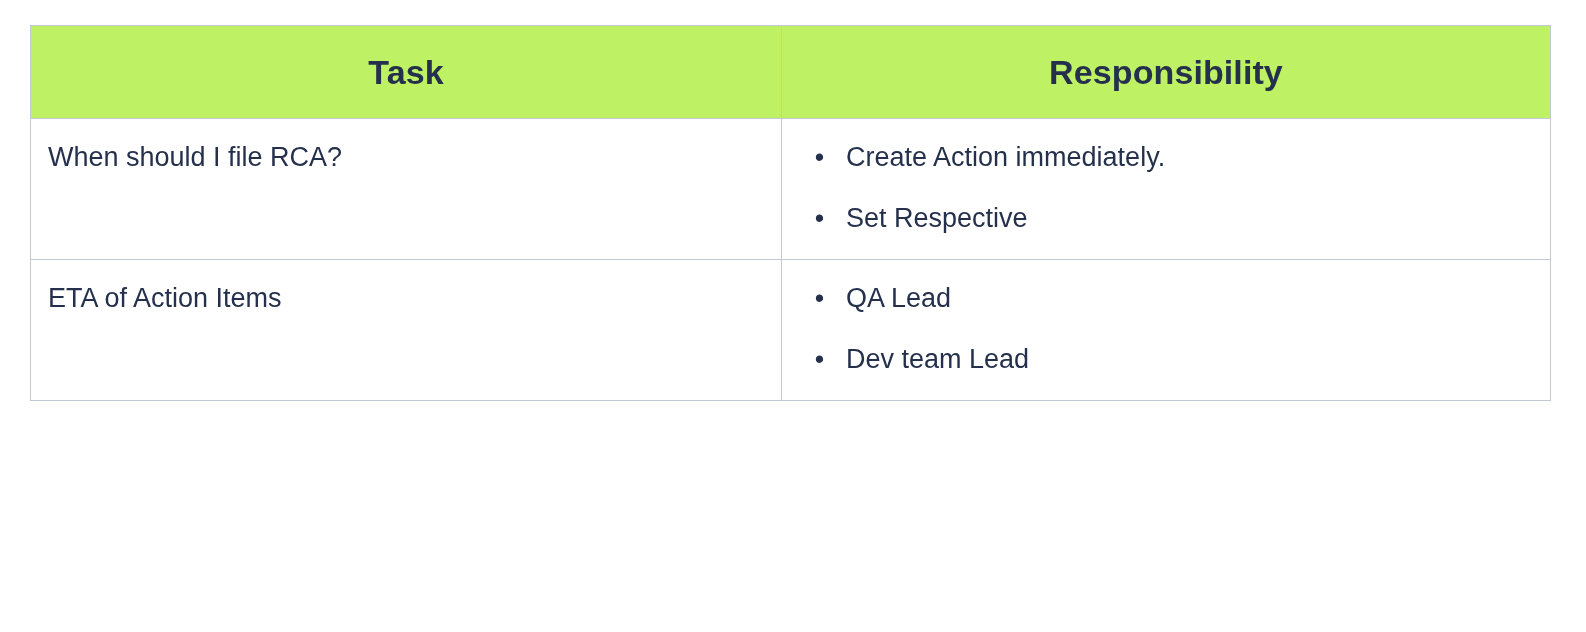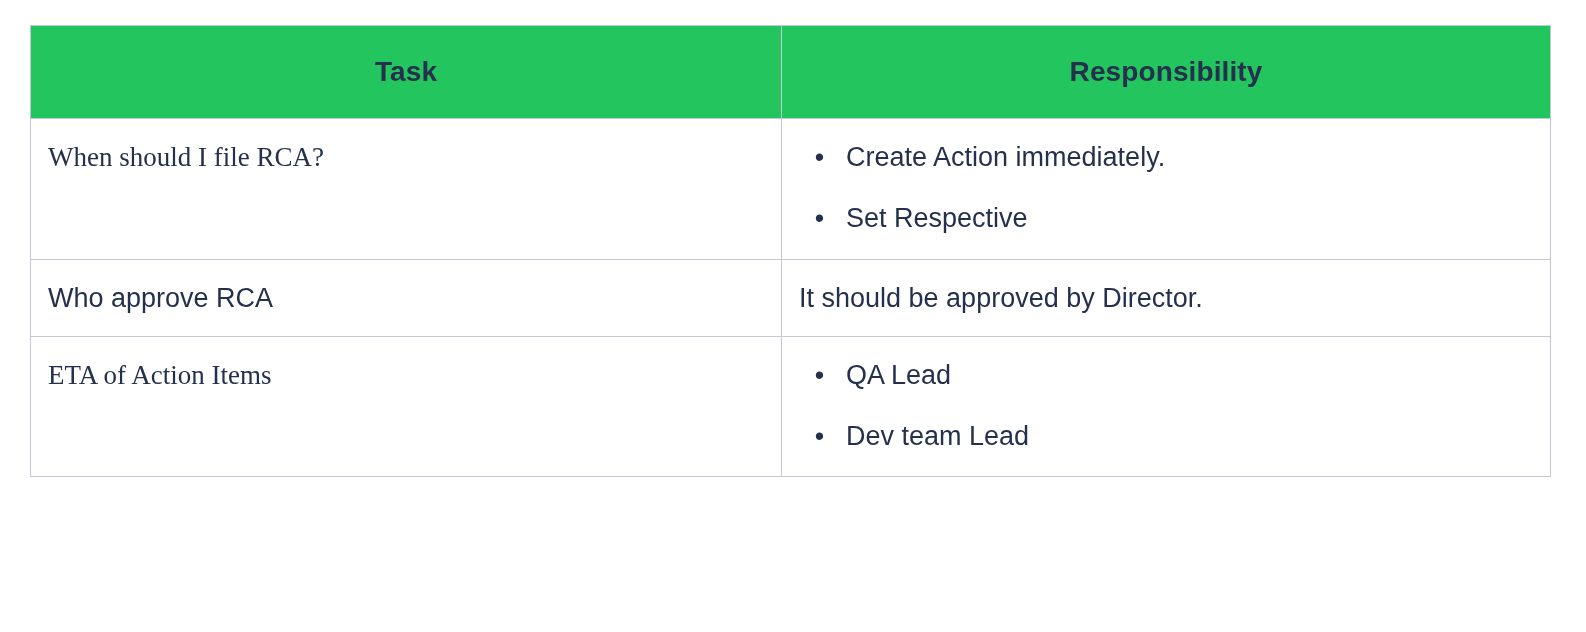--- a/index.html
+++ b/index.html
@@ -39,46 +39,45 @@
 
   .rca-table th,
   .rca-table td {
     border: 1px solid #c3c8d2;
     vertical-align: top;
     padding: 0;
   }
 
   
   .rca-table thead th {
-    background: #22c55e;
+    background: #bef264;
     height: 92px;
     text-align: center;
     vertical-align: middle;
-    font-size: 28px;
+    font-size: 34px;
     font-weight: bold;
     letter-spacing: 0.1px;
     color: #25314c;
     padding: 0 12px;
   }
 
   
   .rca-table tbody td {
     font-size: 27px;
     line-height: 1.25;
     color: #25314c;
   }
 
   .cell-text {
     padding: 22px 18px 20px 17px;
     white-space: nowrap;
   }
 
   .row-tall .cell-text {
     padding-bottom: 84px;
-    font-family: Liberation Serif, serif;
   }
 
   
   ul.bullets {
     margin: 0;
     padding: 22px 18px 22px 64px;
     list-style: none;
   }
   ul.bullets li {
     position: relative;
@@ -125,28 +124,20 @@
           <td>
             <div class="cell-text">When should I file RCA?</div>
           </td>
           <td>
             <ul class="bullets">
               <li><span class="bullet-dot">•</span><span>Create Action immediately.</span></li>
               <li><span class="bullet-dot">•</span><span>Set Respective</span></li>
             </ul>
           </td>
         </tr>
-        <tr>
-          <td>
-            <div class="cell-text">Who approve RCA</div>
-          </td>
-          <td>
-            <div class="cell-text">It should be approved by Director.</div>
-          </td>
-        </tr>
         <tr class="row-tall">
           <td>
             <div class="cell-text">ETA of Action Items</div>
           </td>
           <td>
             <ul class="bullets">
               <li><span class="bullet-dot">•</span><span>QA Lead</span></li>
               <li><span class="bullet-dot">•</span><span>Dev team Lead</span></li>
             </ul>
           </td>

